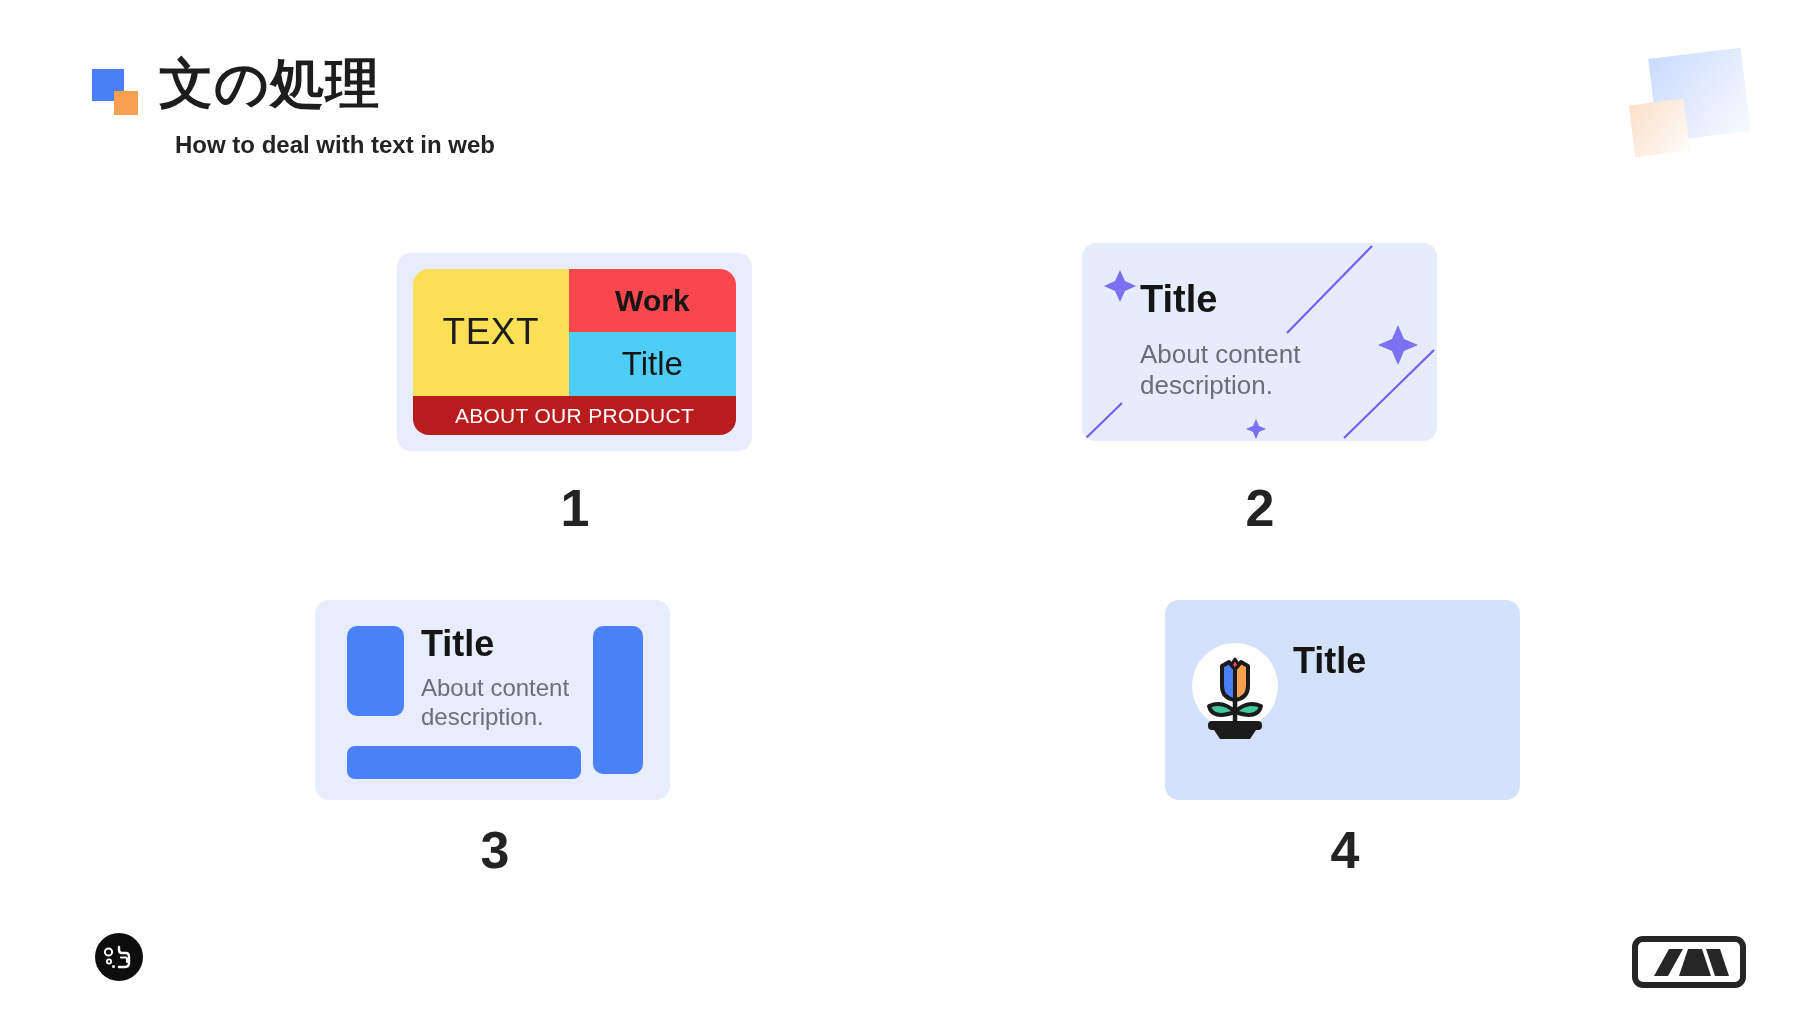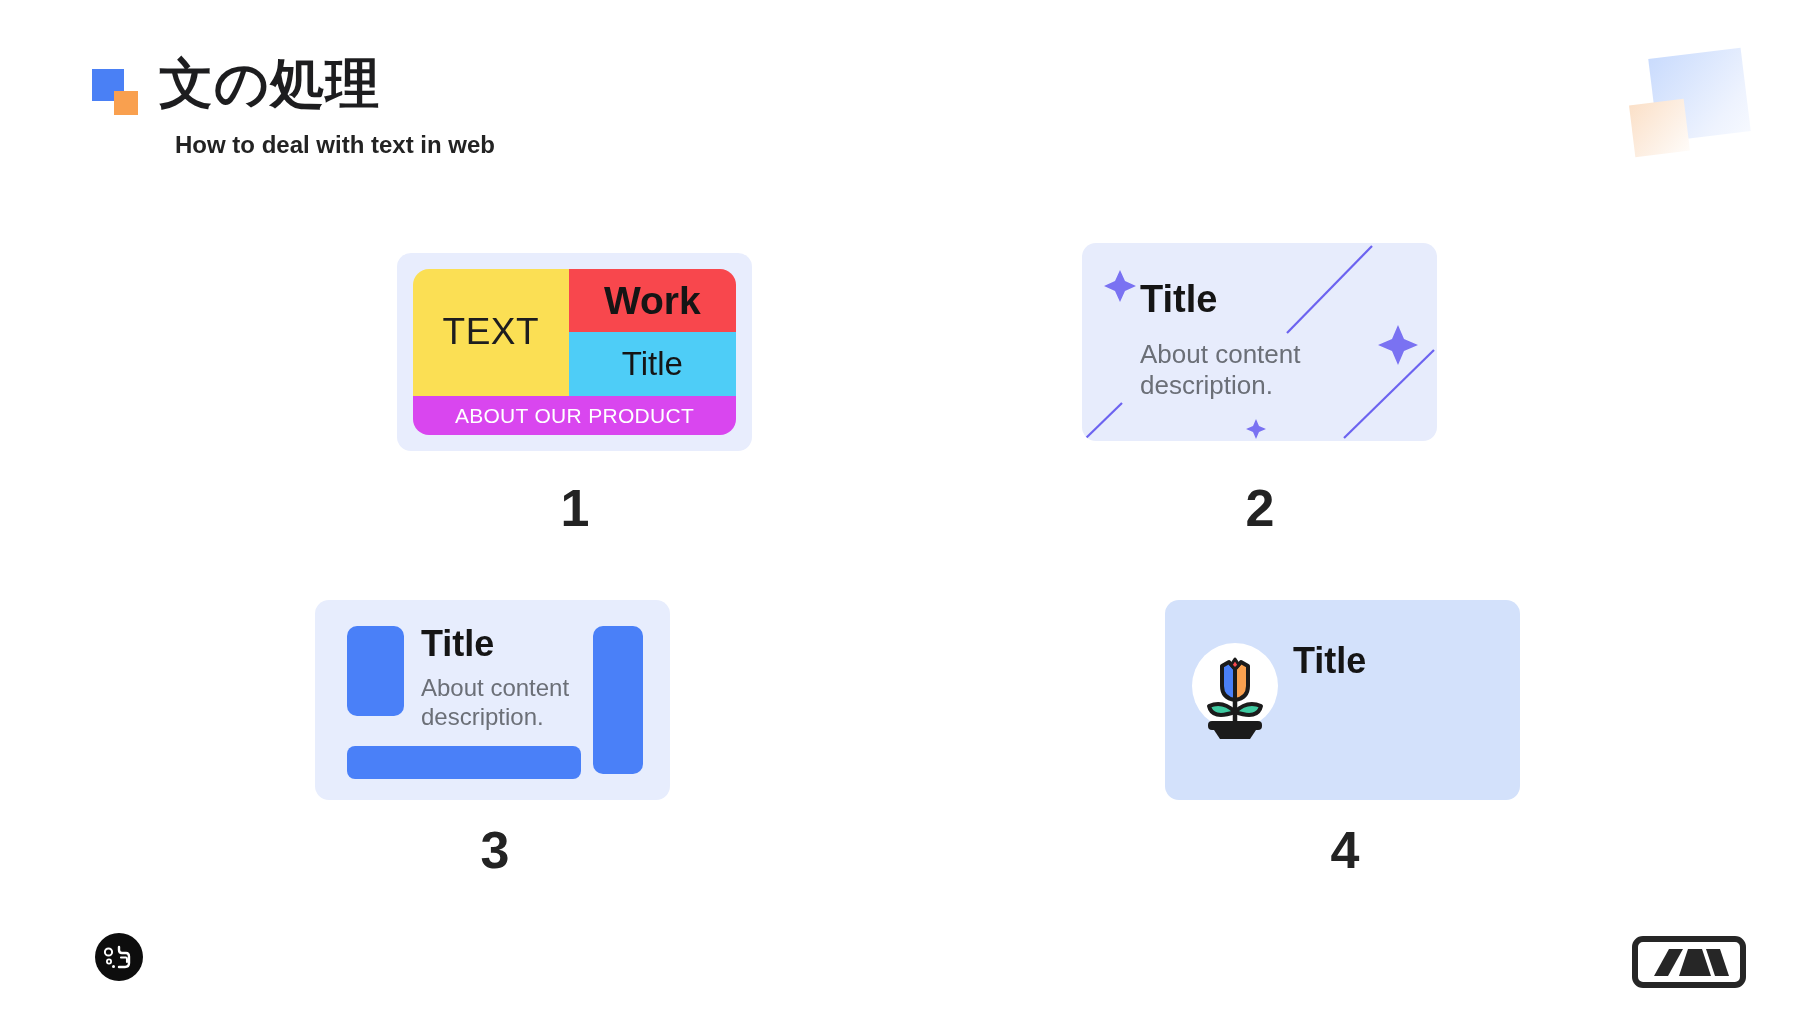--- a/index.html
+++ b/index.html
@@ -138,21 +138,21 @@
   .c1-work {
     position: absolute;
     right: 0;
     top: 0;
     width: 51.8%;
     height: 38.2%;
     background: #f8474d;
     display: flex;
     align-items: center;
     justify-content: center;
-    font-size: 39px;
+    font-size: 30px;
     font-weight: 700;
     color: #151515;
   }
   .c1-home {
     position: absolute;
     right: 0;
     top: 38.2%;
     width: 51.8%;
     height: 38.3%;
     background: #4ecdf7;
@@ -162,21 +162,21 @@
     font-size: 33px;
     font-weight: 400;
     color: #151515;
   }
   .c1-banner {
     position: absolute;
     left: 0;
     bottom: 0;
     width: 100%;
     height: 23.5%;
-    background: #d946ef;
+    background: #b91c1c;
     display: flex;
     align-items: center;
     justify-content: center;
     font-size: 21px;
     color: #ffffff;
     letter-spacing: 0.3px;
     text-align: right;
   }
 
   

